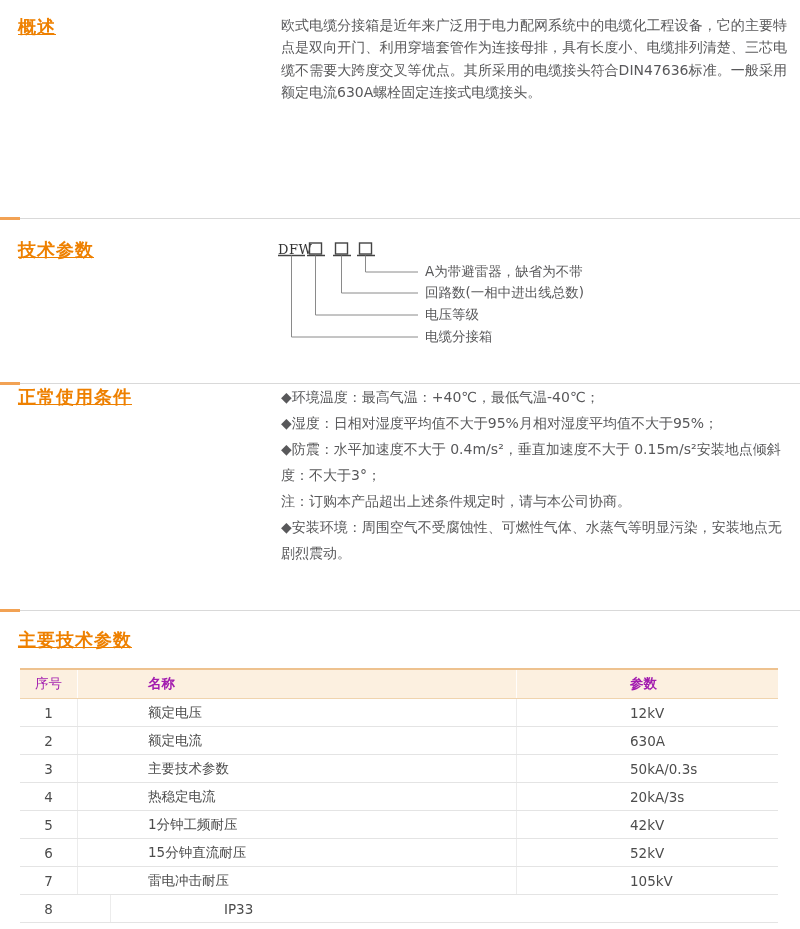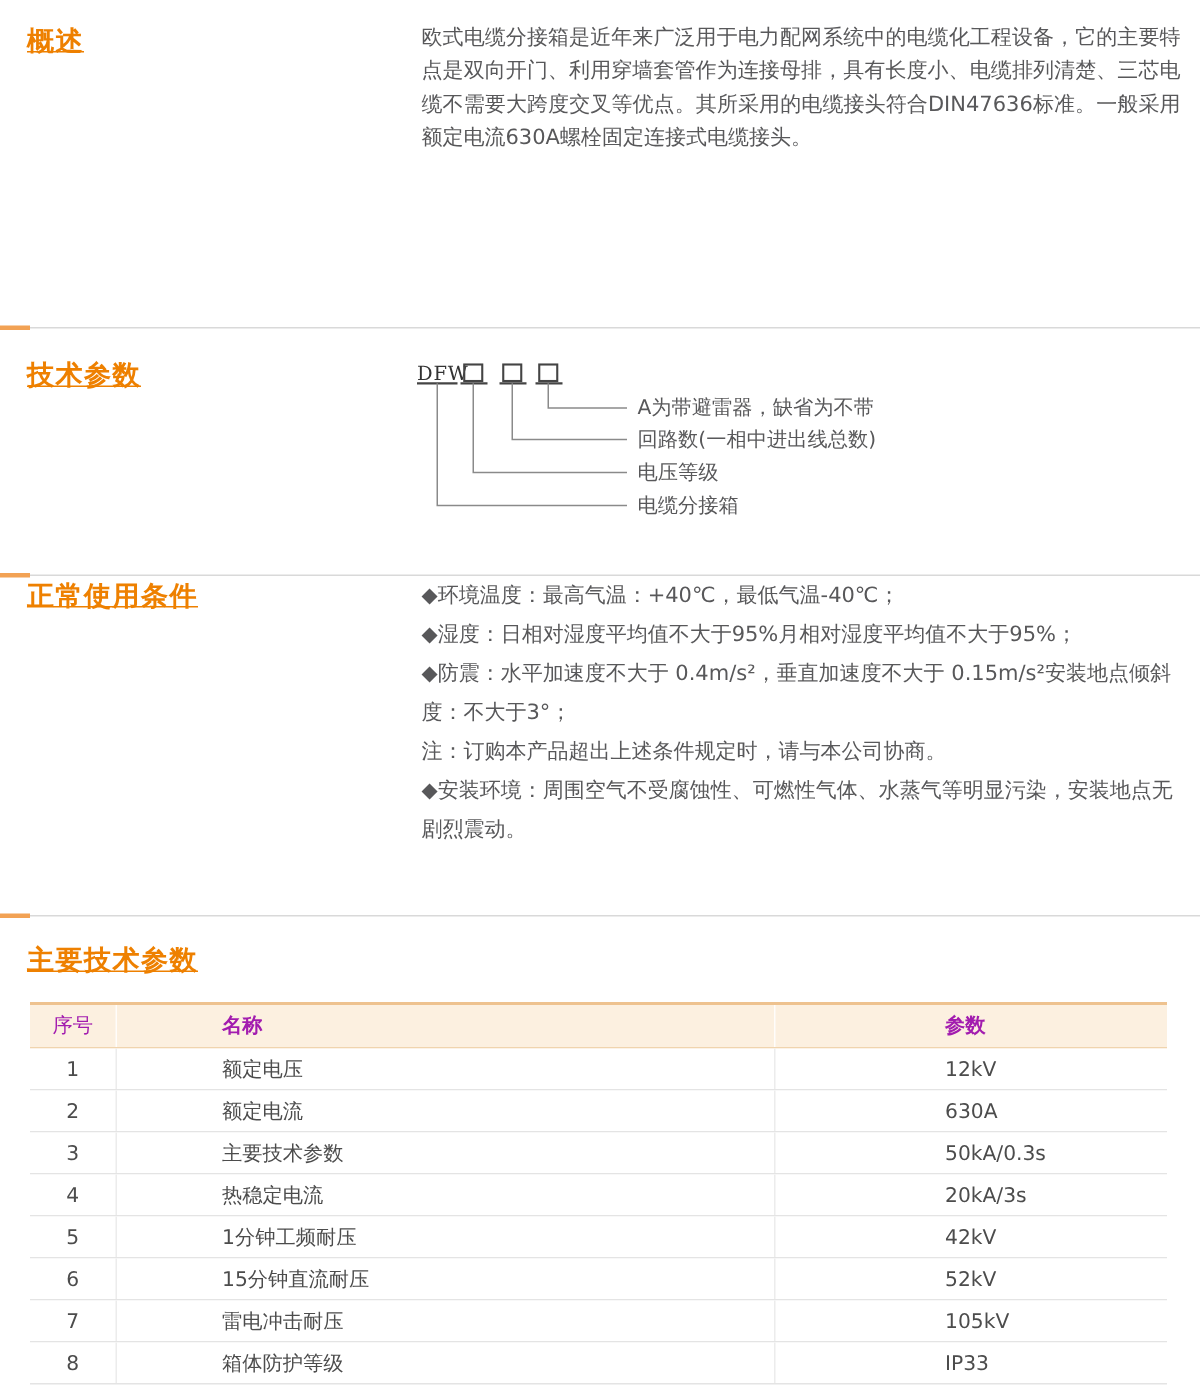--- a/index.html
+++ b/index.html
@@ -158,16 +158,15 @@
     <div class="c2">15分钟直流耐压</div>
     <div class="c3">52kV</div>
   </div>
   <div class="t-row">
     <div class="c1">7</div>
     <div class="c2">雷电冲击耐压</div>
     <div class="c3">105kV</div>
   </div>
   <div class="t-row">
     <div class="c1">8</div>
-    <div class="c2">箱体防护等级</div>
     <div class="c3">IP33</div>
   </div>
 </div>
 
 </body></html>

